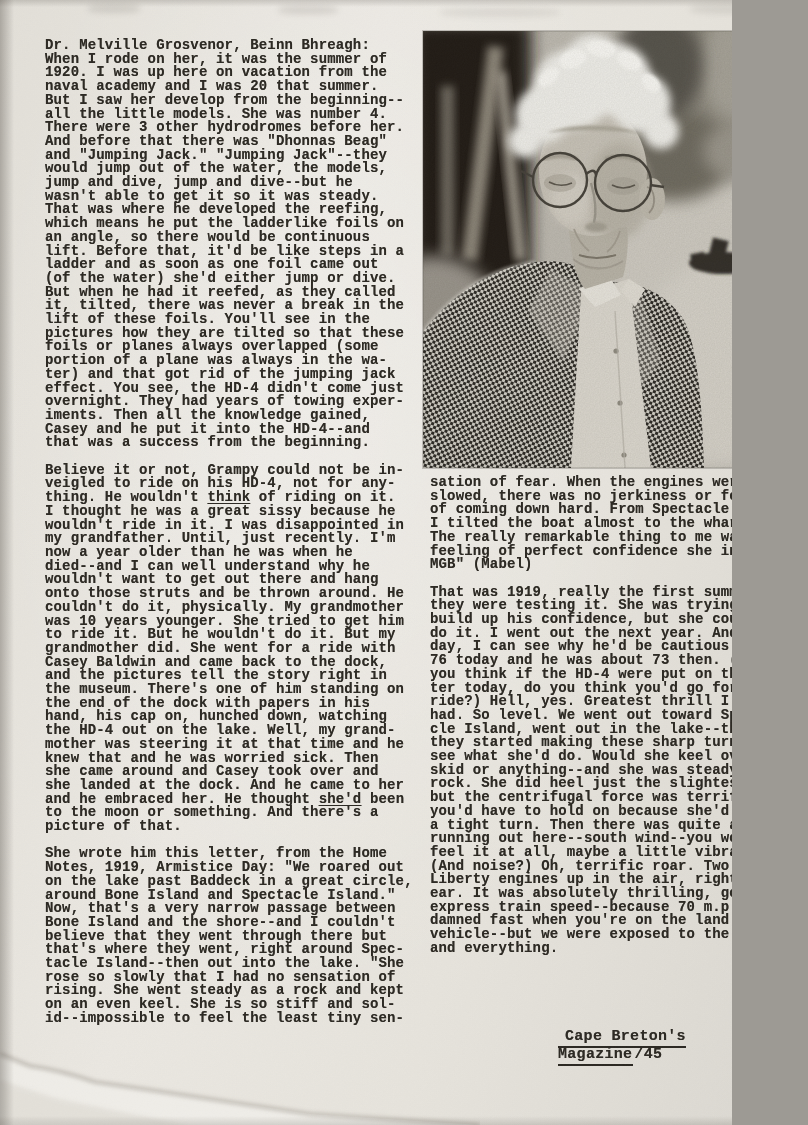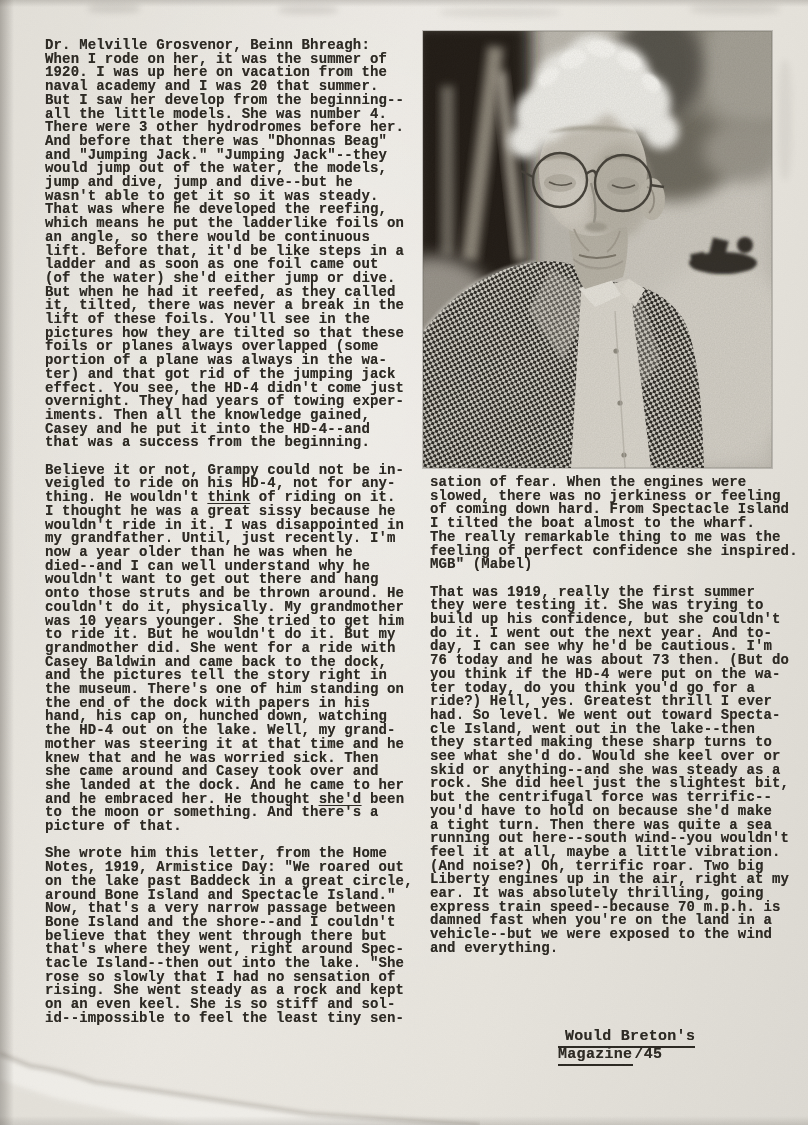--- a/index.html
+++ b/index.html
@@ -3,21 +3,21 @@
 <meta charset="utf-8">
 <style>
   html,body { margin:0; padding:0; }
   body {
     width:808px; height:1125px;
     background:#9d9a94;
     font-family:"Liberation Mono","DejaVu Sans Mono",monospace;
     overflow:hidden;
   }
   .page {
-    position:relative; width:808px; height:1125px; overflow:hidden;
+    position:relative; width:732px; height:1125px; overflow:hidden;
     background:
       radial-gradient(ellipse at 45% 35%, rgba(255,255,255,.25), rgba(255,255,255,0) 60%),
       linear-gradient(105deg,#e2dfd8,#eae7e1 38%,#e6e3dc 68%,#dcd9d2);
   }
   
   .para {
     white-space:pre;
     font:700 14px/13.7px "Liberation Mono","DejaVu Sans Mono",monospace;
     letter-spacing:.15px;
     color:#2b2822;
@@ -286,21 +286,21 @@
 (And noise?) Oh, terrific roar. Two big
 Liberty engines up in the air, right at my
 ear. It was absolutely thrilling, going
 express train speed--because 70 m.p.h. is
 damned fast when you're on the land in a
 vehicle--but we were exposed to the wind
 and everything.</div>
   </div>
 
   <div class="footer">
-    <span class="mag">Would Breton's Magazine</span><span class="pg">/45</span>
+    <span class="mag">Cape Breton's Magazine</span><span class="pg">/45</span>
   </div>
 
   <div class="smudge s1"></div>
   <div class="smudge s2"></div>
   <div class="smudge s3"></div>
   <div class="smudge s4"></div>
   <div class="smudge s5"></div>
 
   <svg class="torn" viewBox="0 0 480 85" xmlns="http://www.w3.org/2000/svg">
     <defs>

